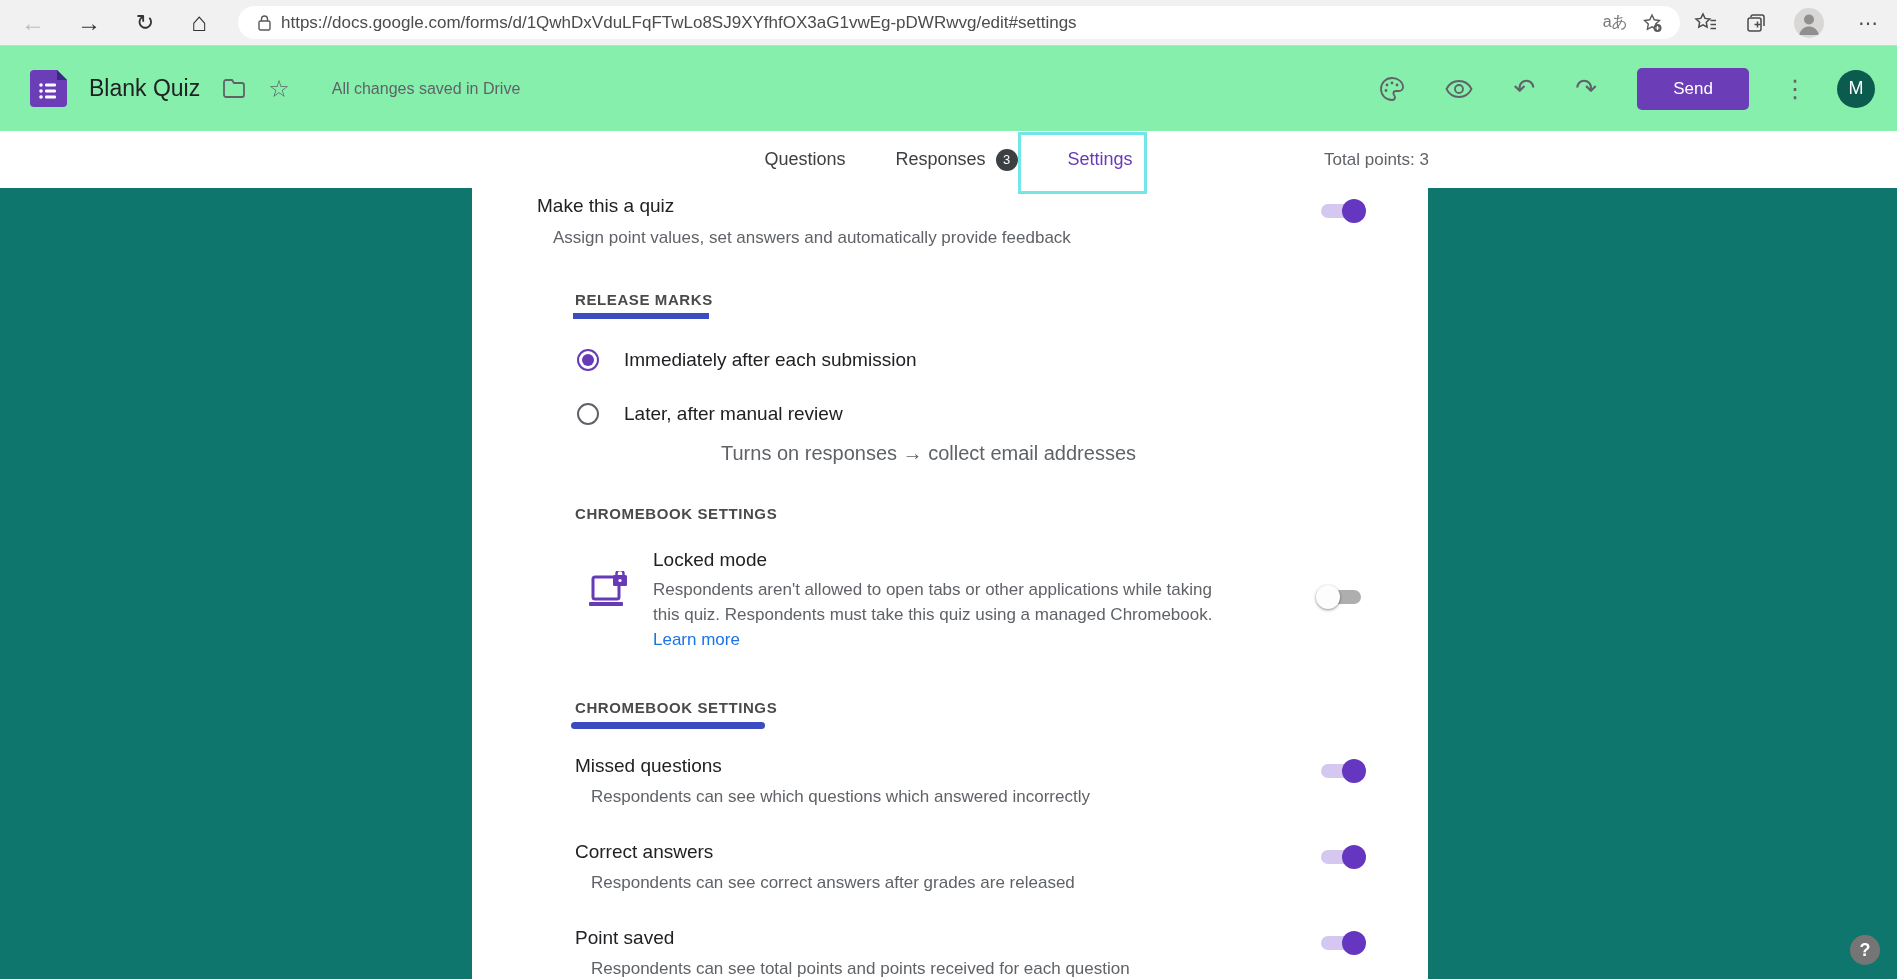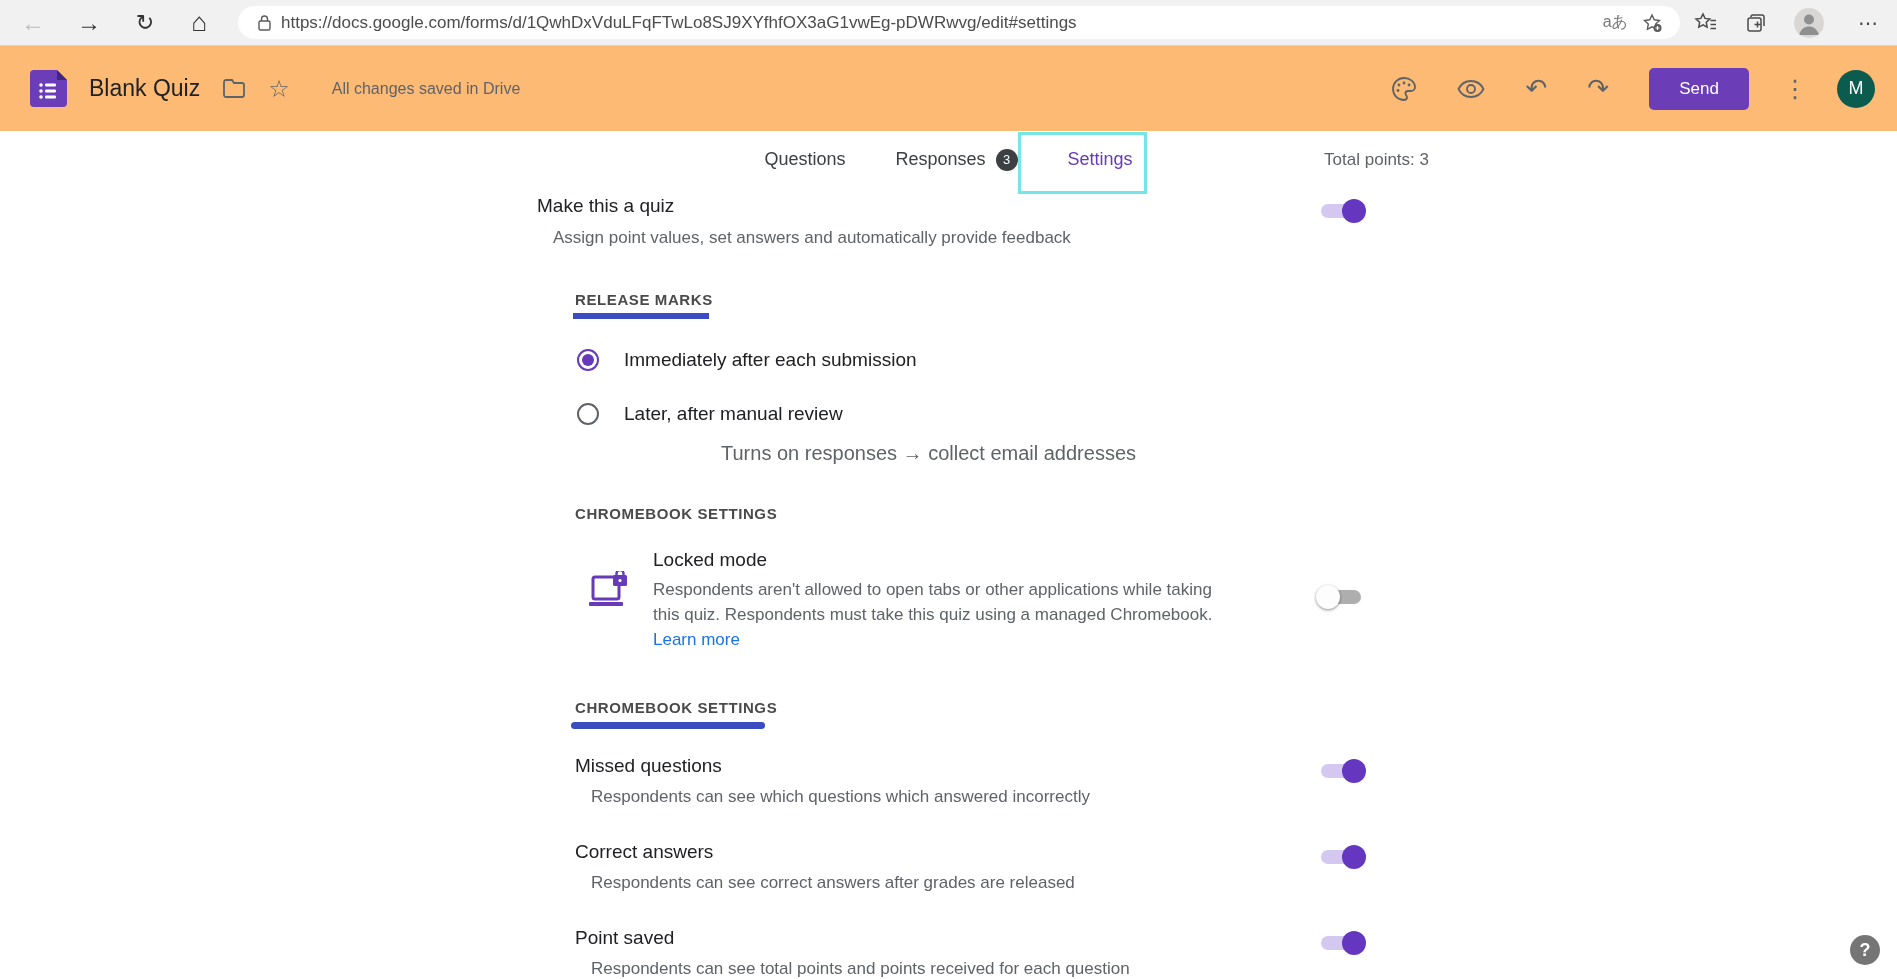--- a/index.html
+++ b/index.html
@@ -22,48 +22,48 @@
   .url-text { font-size:17px; color:#4c4c4c; white-space:nowrap; overflow:hidden; flex:1; }
   .translate-icon { font-size:16px; color:#777; margin:0 14px; cursor:pointer; }
   .fav-add-icon { position:relative; color:#5a5a5a; margin-right:6px; cursor:pointer; display:flex; }
   .bar-right { display:flex; align-items:center; margin-left:14px; gap:26px; }
   .tb-icon { color:#4b4b4b; cursor:pointer; display:flex; align-items:center; justify-content:center; }
   .profile-avatar { width:30px; height:30px; border-radius:50%; background:#d8d7d6; display:flex;
                     align-items:center; justify-content:center; overflow:hidden; cursor:pointer; }
   .more-h { font-size:20px; color:#4b4b4b; letter-spacing:1px; margin-right:18px; cursor:pointer; }
 
   
-  .forms-header { height:85px; background:#fdba74; display:flex; align-items:center; }
+  .forms-header { height:85px; background:#86efac; display:flex; align-items:center; }
   .forms-logo { margin-left:30px; cursor:pointer; display:flex; }
   .doc-title { font-size:23px; color:#202124; margin-left:22px; cursor:text; }
   .hdr-ic { color:#5f6368; margin-left:22px; cursor:pointer; display:flex; align-items:center; font-size:24px; }
   .saved-status { font-size:16px; color:#5f6368; margin-left:42px; }
   .hdr-spacer { flex:1; }
   .hdr-action { color:#5f6368; margin-right:40px; cursor:pointer; display:flex; font-size:26px; }
-  .send-btn { width:100px; height:42px; background:#6b3eb8; color:#fff; border:none; border-radius:5px;
+  .send-btn { width:112px; height:42px; background:#6b3eb8; color:#fff; border:none; border-radius:5px;
               font-size:17px; font-family:inherit; cursor:pointer; margin-right:34px; }
   .more-v { font-size:24px; color:#5f6368; margin-right:30px; cursor:pointer; }
   .user-avatar { width:38px; height:38px; border-radius:50%; background:#0b5c4f; color:#fff;
                  display:flex; align-items:center; justify-content:center; font-size:18px;
                  margin-right:22px; cursor:pointer; }
 
   
   .tab-bar { position:relative; height:57px; background:#fff; display:flex; align-items:center;
              justify-content:center; gap:38px; }
   .tab { font-size:18px; color:#3c4043; cursor:pointer; display:flex; align-items:center; gap:10px; padding:0 6px; }
   .tab.active { color:#673ab7; }
   .badge { width:22px; height:22px; border-radius:50%; background:#3c4043; color:#fff; font-size:13px;
            display:flex; align-items:center; justify-content:center; }
   .total-points { position:absolute; right:468px; top:50%; transform:translateY(-50%);
                   font-size:17px; color:#5f6368; }
   .highlight-box { position:absolute; left:1018px; top:1px; width:129px; height:62px;
                    border:3px solid #74e6e8; z-index:6; pointer-events:none; }
 
   
-  .content { display:flex; height:791px; background:#ffffff; }
+  .content { display:flex; height:791px; background:#0f766e; }
   .card { margin-left:472px; width:956px; background:#fff; height:100%; position:relative; }
 
   .quiz-row { display:flex; justify-content:space-between; padding:7px 64px 0 65px; }
   .row-title { font-size:19px; color:#202124; }
   .row-desc { font-size:17px; color:#5f6368; margin-top:11px;margin-left:16px; }
 
   .section-head { font-size:15px; font-weight:600; letter-spacing:0.6px; color:#4a4a4a; margin-left:103px; }
   .sec-release { margin-top:43px; display:inline-block; }
   .an-underline1 { width:136px; height:6px; background:#3b4cc0; margin:4px 0 0 101px; }
   .an-underline2 { width:194px; height:7px; border-radius:4px; background:#3b4cc0; margin:5px 0 0 99px; }

